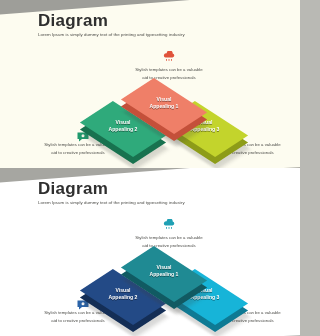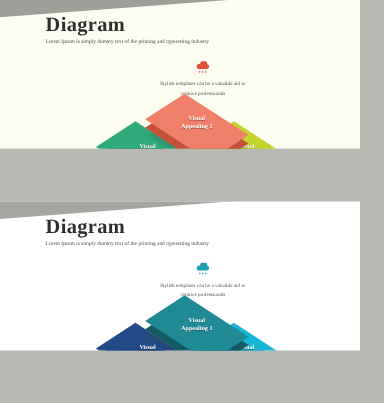--- a/index.html
+++ b/index.html
@@ -4,21 +4,21 @@
 <style>
   html,body{margin:0;padding:0;}
   body{
     width:300px;height:336px;overflow:hidden;
     background:#b9b9b4;
     font-family:"Liberation Sans", sans-serif;
   }
   .deck{position:relative;width:300px;height:336px;}
 
   
-  .slide-unit{position:absolute;left:0;width:300px;height:124px;overflow:hidden;font-family:Liberation Serif, serif;}
+  .slide-unit{position:absolute;left:0;width:300px;height:168px;overflow:hidden;}
   .slide-unit.top{top:0;background:#c9c9c3;}
   .slide-unit.bottom{top:168px;background:#b4b4af;}
 
   
   .backdrop{
     position:absolute;inset:0;
     background:linear-gradient(103deg,#6f6f6a 0 0) no-repeat;
   }
   .backdrop.top{background:#8d8d87;}
   .backdrop.bottom{background:#b6b6b1;}

